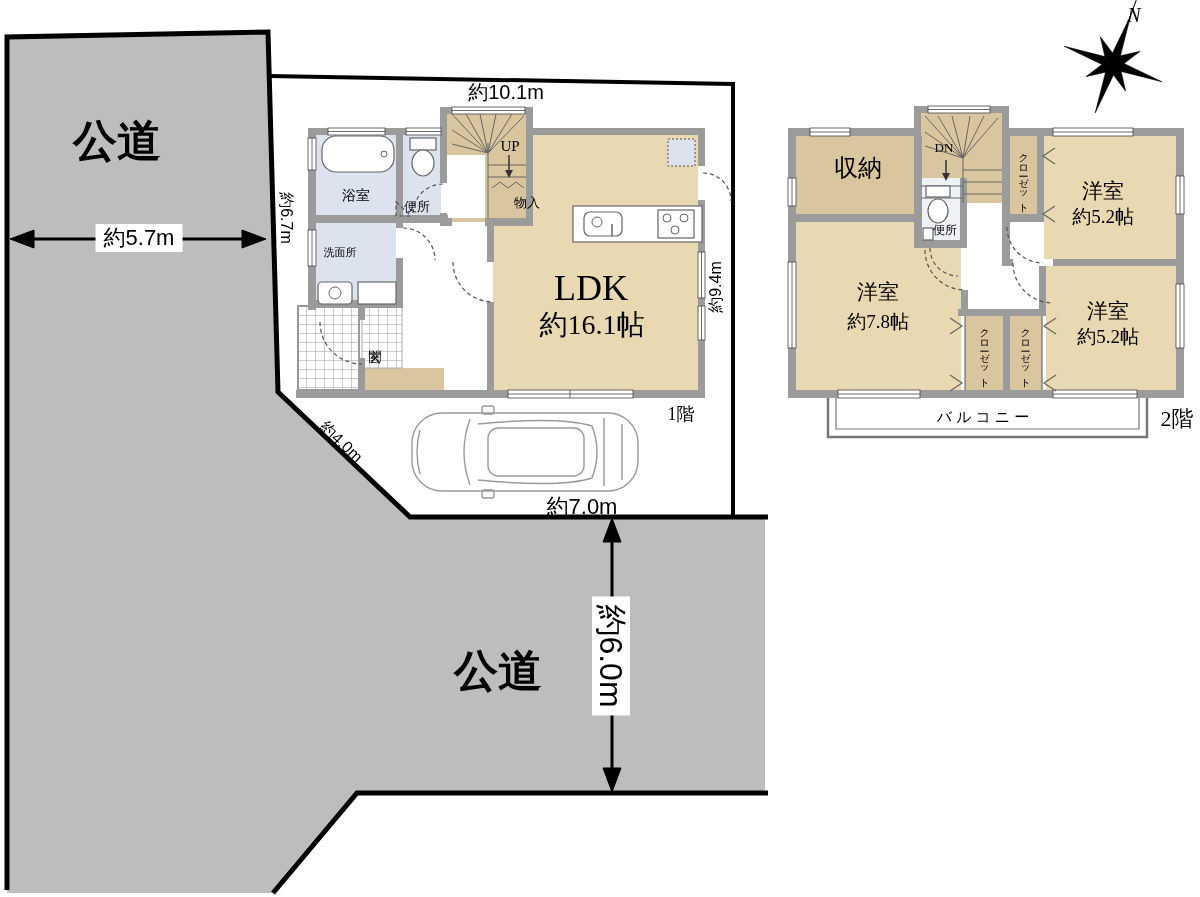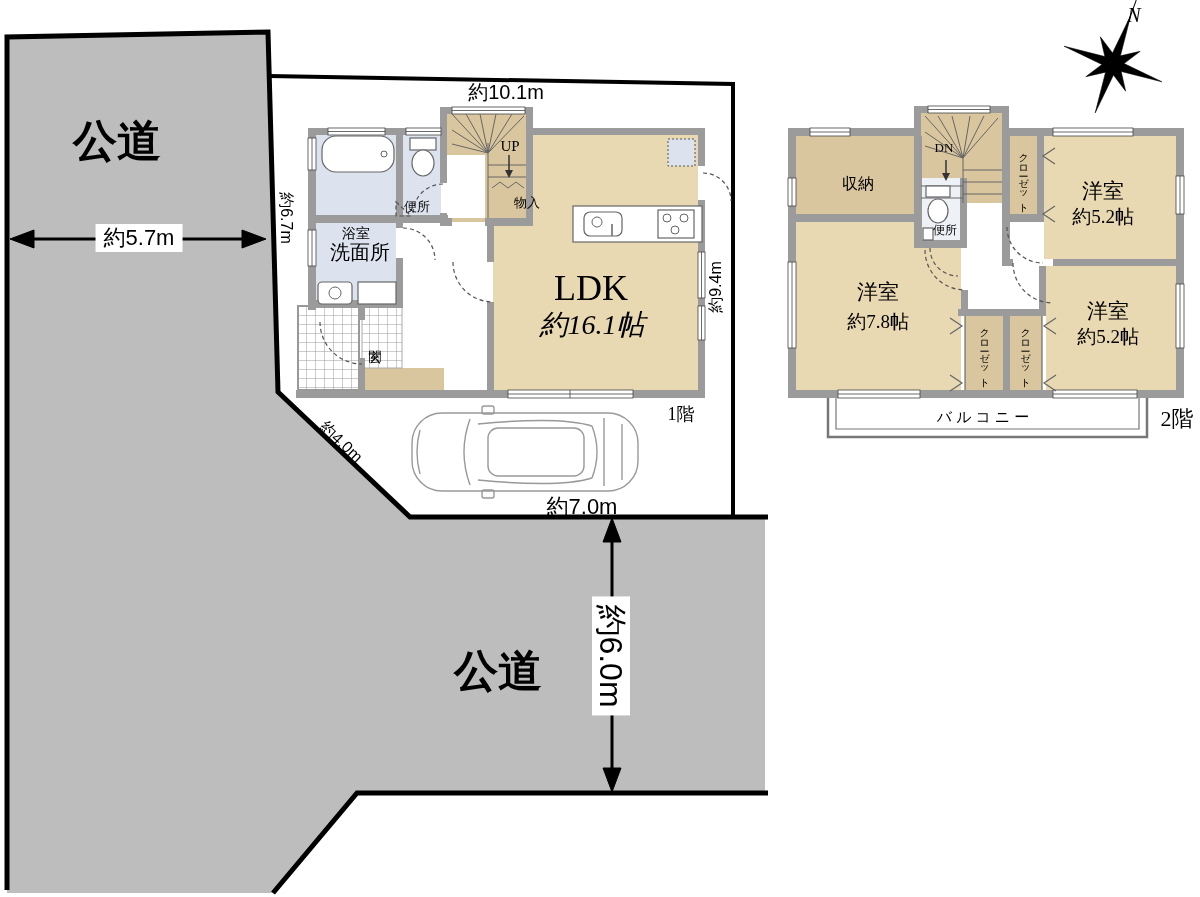--- a/index.html
+++ b/index.html
@@ -282,31 +282,31 @@
 <div class="lbl bold" style="left:117px;top:141px;font-size:44px;">公道</div>
 <div class="lbl boxed" style="left:139px;top:238px;font-size:22px;">約5.7m</div>
 <div class="lbl bold" style="left:498px;top:671px;font-size:44px;">公道</div>
 <div class="lbl boxed r90" style="left:611px;top:656px;font-size:32px;">約6.0m</div>
 <div class="lbl r90" style="left:286px;top:218px;font-size:16px;">約6.7m</div>
 <div class="lbl r43" style="left:341px;top:442px;font-size:16px;">約4.0m</div>
 <div class="lbl" style="left:582px;top:507px;font-size:22px;">約7.0m</div>
 
 <div class="lbl" style="left:506px;top:92px;font-size:20px;">約10.1m</div>
 <div class="lbl r-90" style="left:716px;top:287px;font-size:16px;">約9.4m</div>
-<div class="lbl serif" style="left:356px;top:196px;font-size:14px;margin-top:38px;">浴室</div>
+<div class="lbl serif" style="left:356px;top:196px;font-size:14px;">浴室</div>
 <div class="lbl serif" style="left:417px;top:206px;font-size:13px;">便所</div>
-<div class="lbl serif" style="left:360px;top:252px;font-size:20px;">洗面所</div>
+<div class="lbl serif" style="left:340px;top:252px;font-size:11px;">洗面所</div>
 <div class="lbl serif vert" style="left:375px;top:340px;font-size:13px;">玄関</div>
 <div class="lbl serif" style="left:510px;top:146px;font-size:15px;">UP</div>
 <div class="lbl serif" style="left:527px;top:202px;font-size:13px;">物入</div>
 <div class="lbl serif" style="left:591px;top:288px;font-size:36px;font-family:Liberation Serif, serif;">LDK</div>
-<div class="lbl serif" style="left:592px;top:325px;font-size:28px;font-style:italic;">約16.1帖</div>
+<div class="lbl serif" style="left:592px;top:325px;font-size:28px;">約16.1帖</div>
 <div class="lbl serif" style="left:681px;top:414px;font-size:18px;">1階</div>
 
-<div class="lbl serif" style="left:858px;top:184px;font-size:16px;">収納</div>
+<div class="lbl serif" style="left:858px;top:168px;font-size:24px;">収納</div>
 <div class="lbl serif" style="left:944px;top:147px;font-size:13px;">DN</div>
 <div class="lbl serif" style="left:945px;top:230px;font-size:12px;">便所</div>
 <div class="lbl serif vert" style="left:1023px;top:177px;font-size:10px;">クローゼット</div>
 <div class="lbl serif vert" style="left:984px;top:352px;font-size:10px;">クローゼット</div>
 <div class="lbl serif vert" style="left:1025px;top:352px;font-size:10px;">クローゼット</div>
 <div class="lbl serif" style="left:1103px;top:191px;font-size:21px;">洋室</div>
 <div class="lbl serif" style="left:1103px;top:216px;font-size:19px;">約5.2帖</div>
 <div class="lbl serif" style="left:878px;top:292px;font-size:21px;">洋室</div>
 <div class="lbl serif" style="left:878px;top:321px;font-size:19px;">約7.8帖</div>
 <div class="lbl serif" style="left:1108px;top:311px;font-size:21px;">洋室</div>

